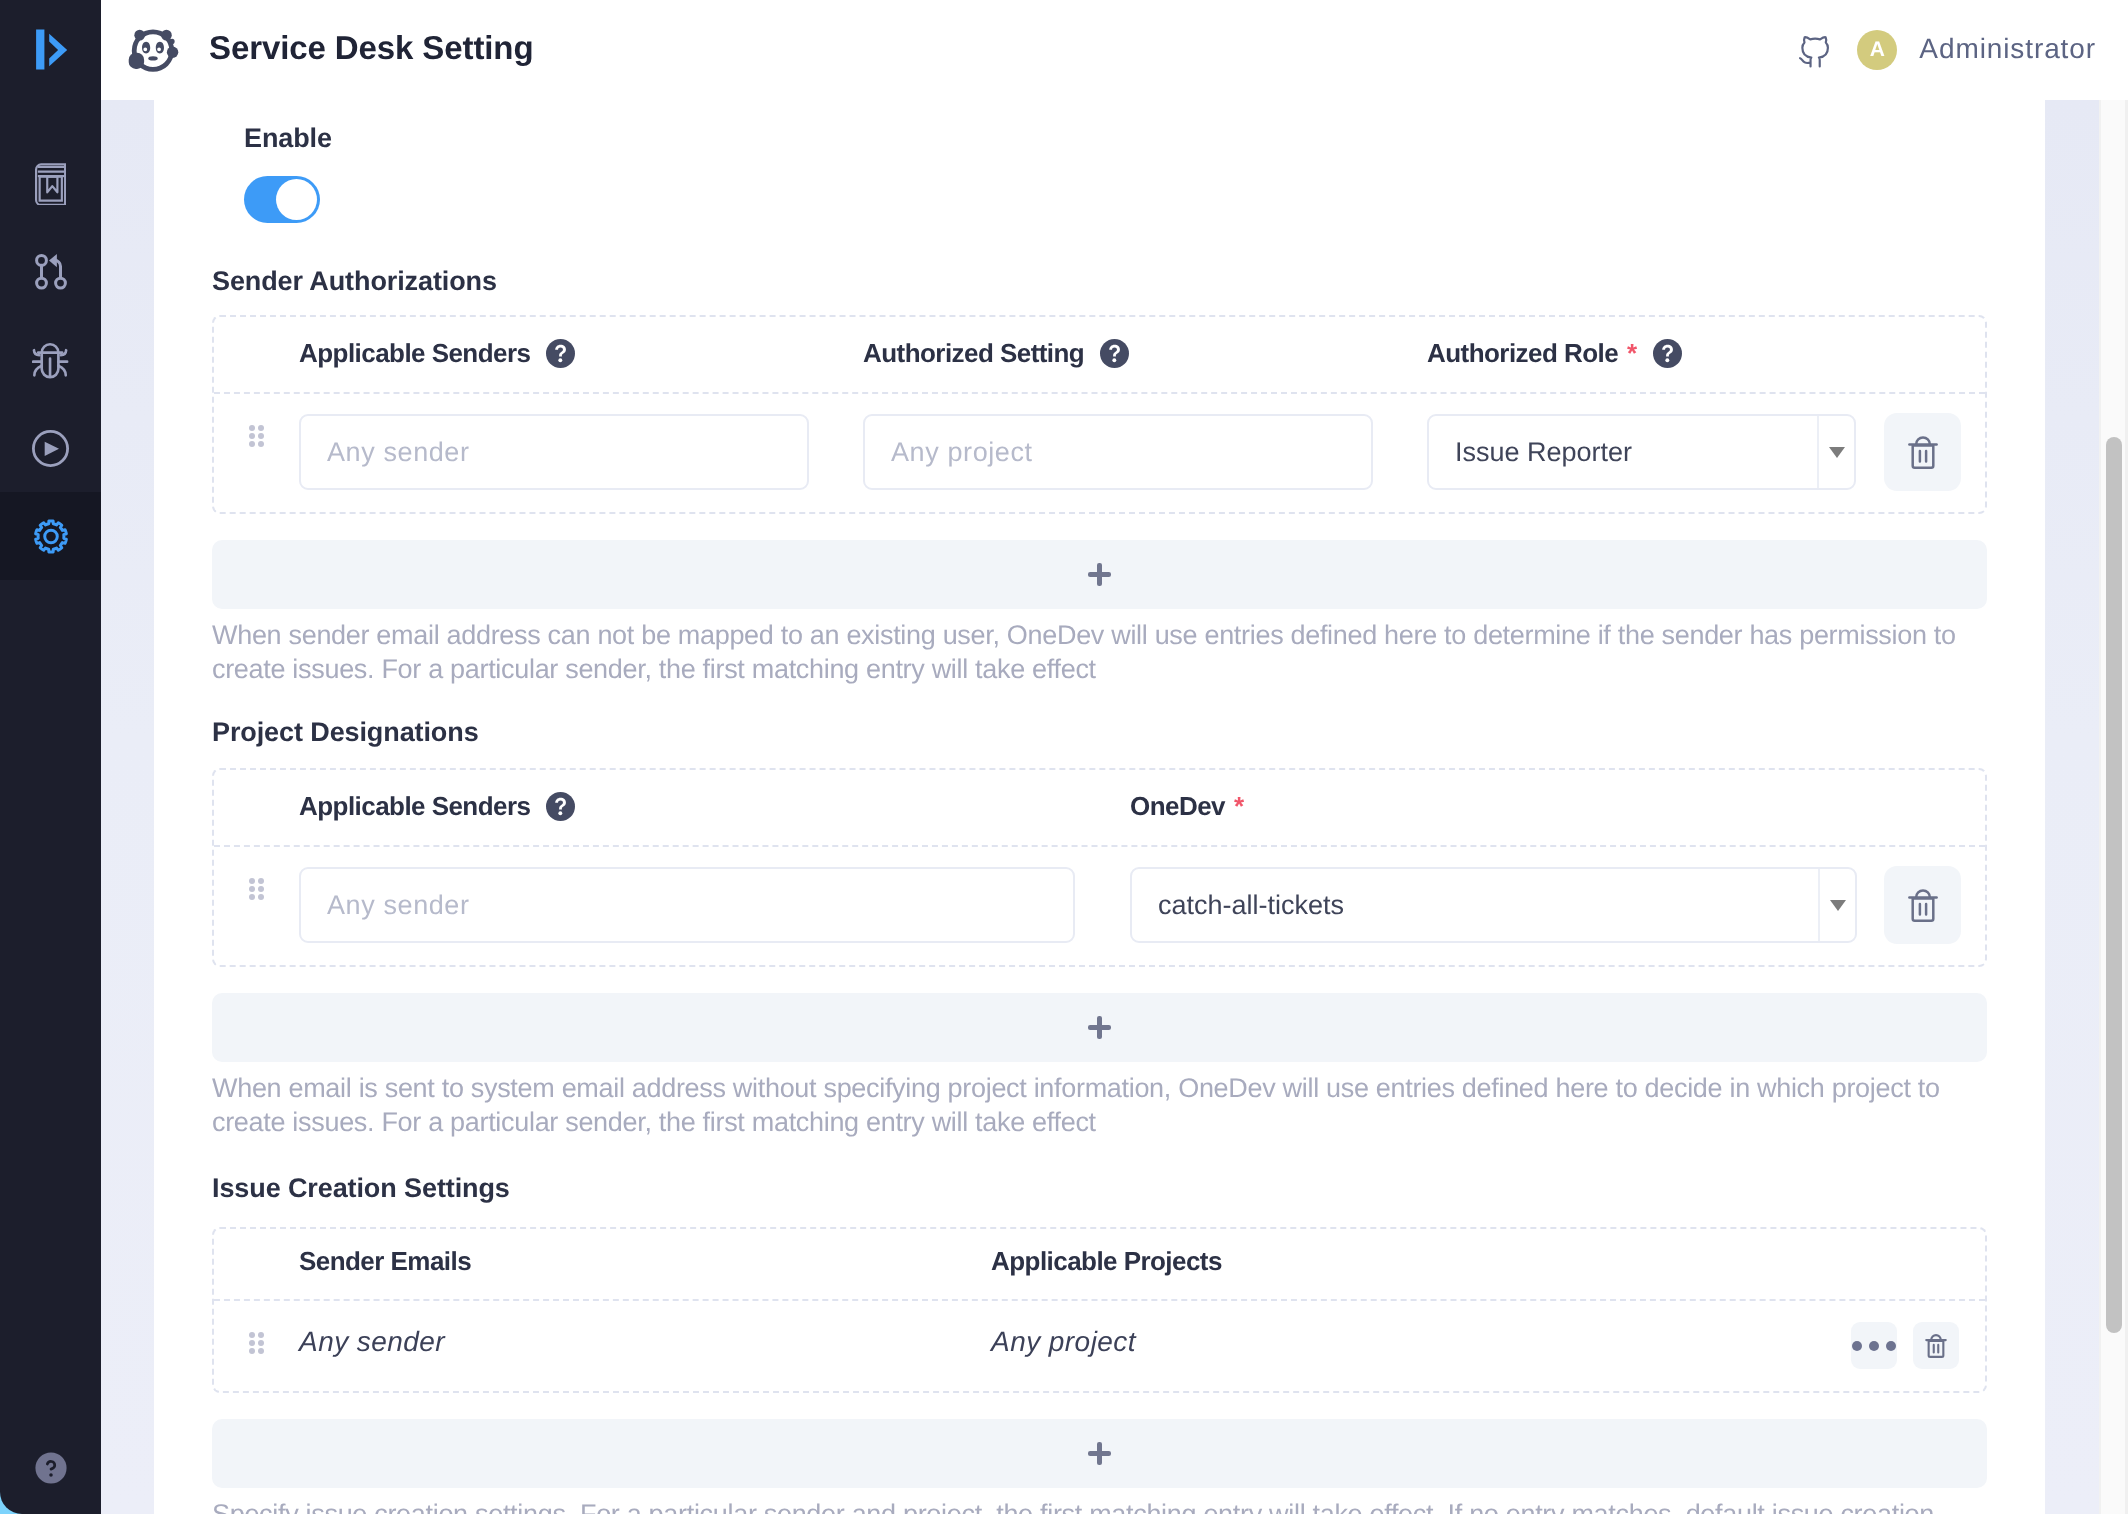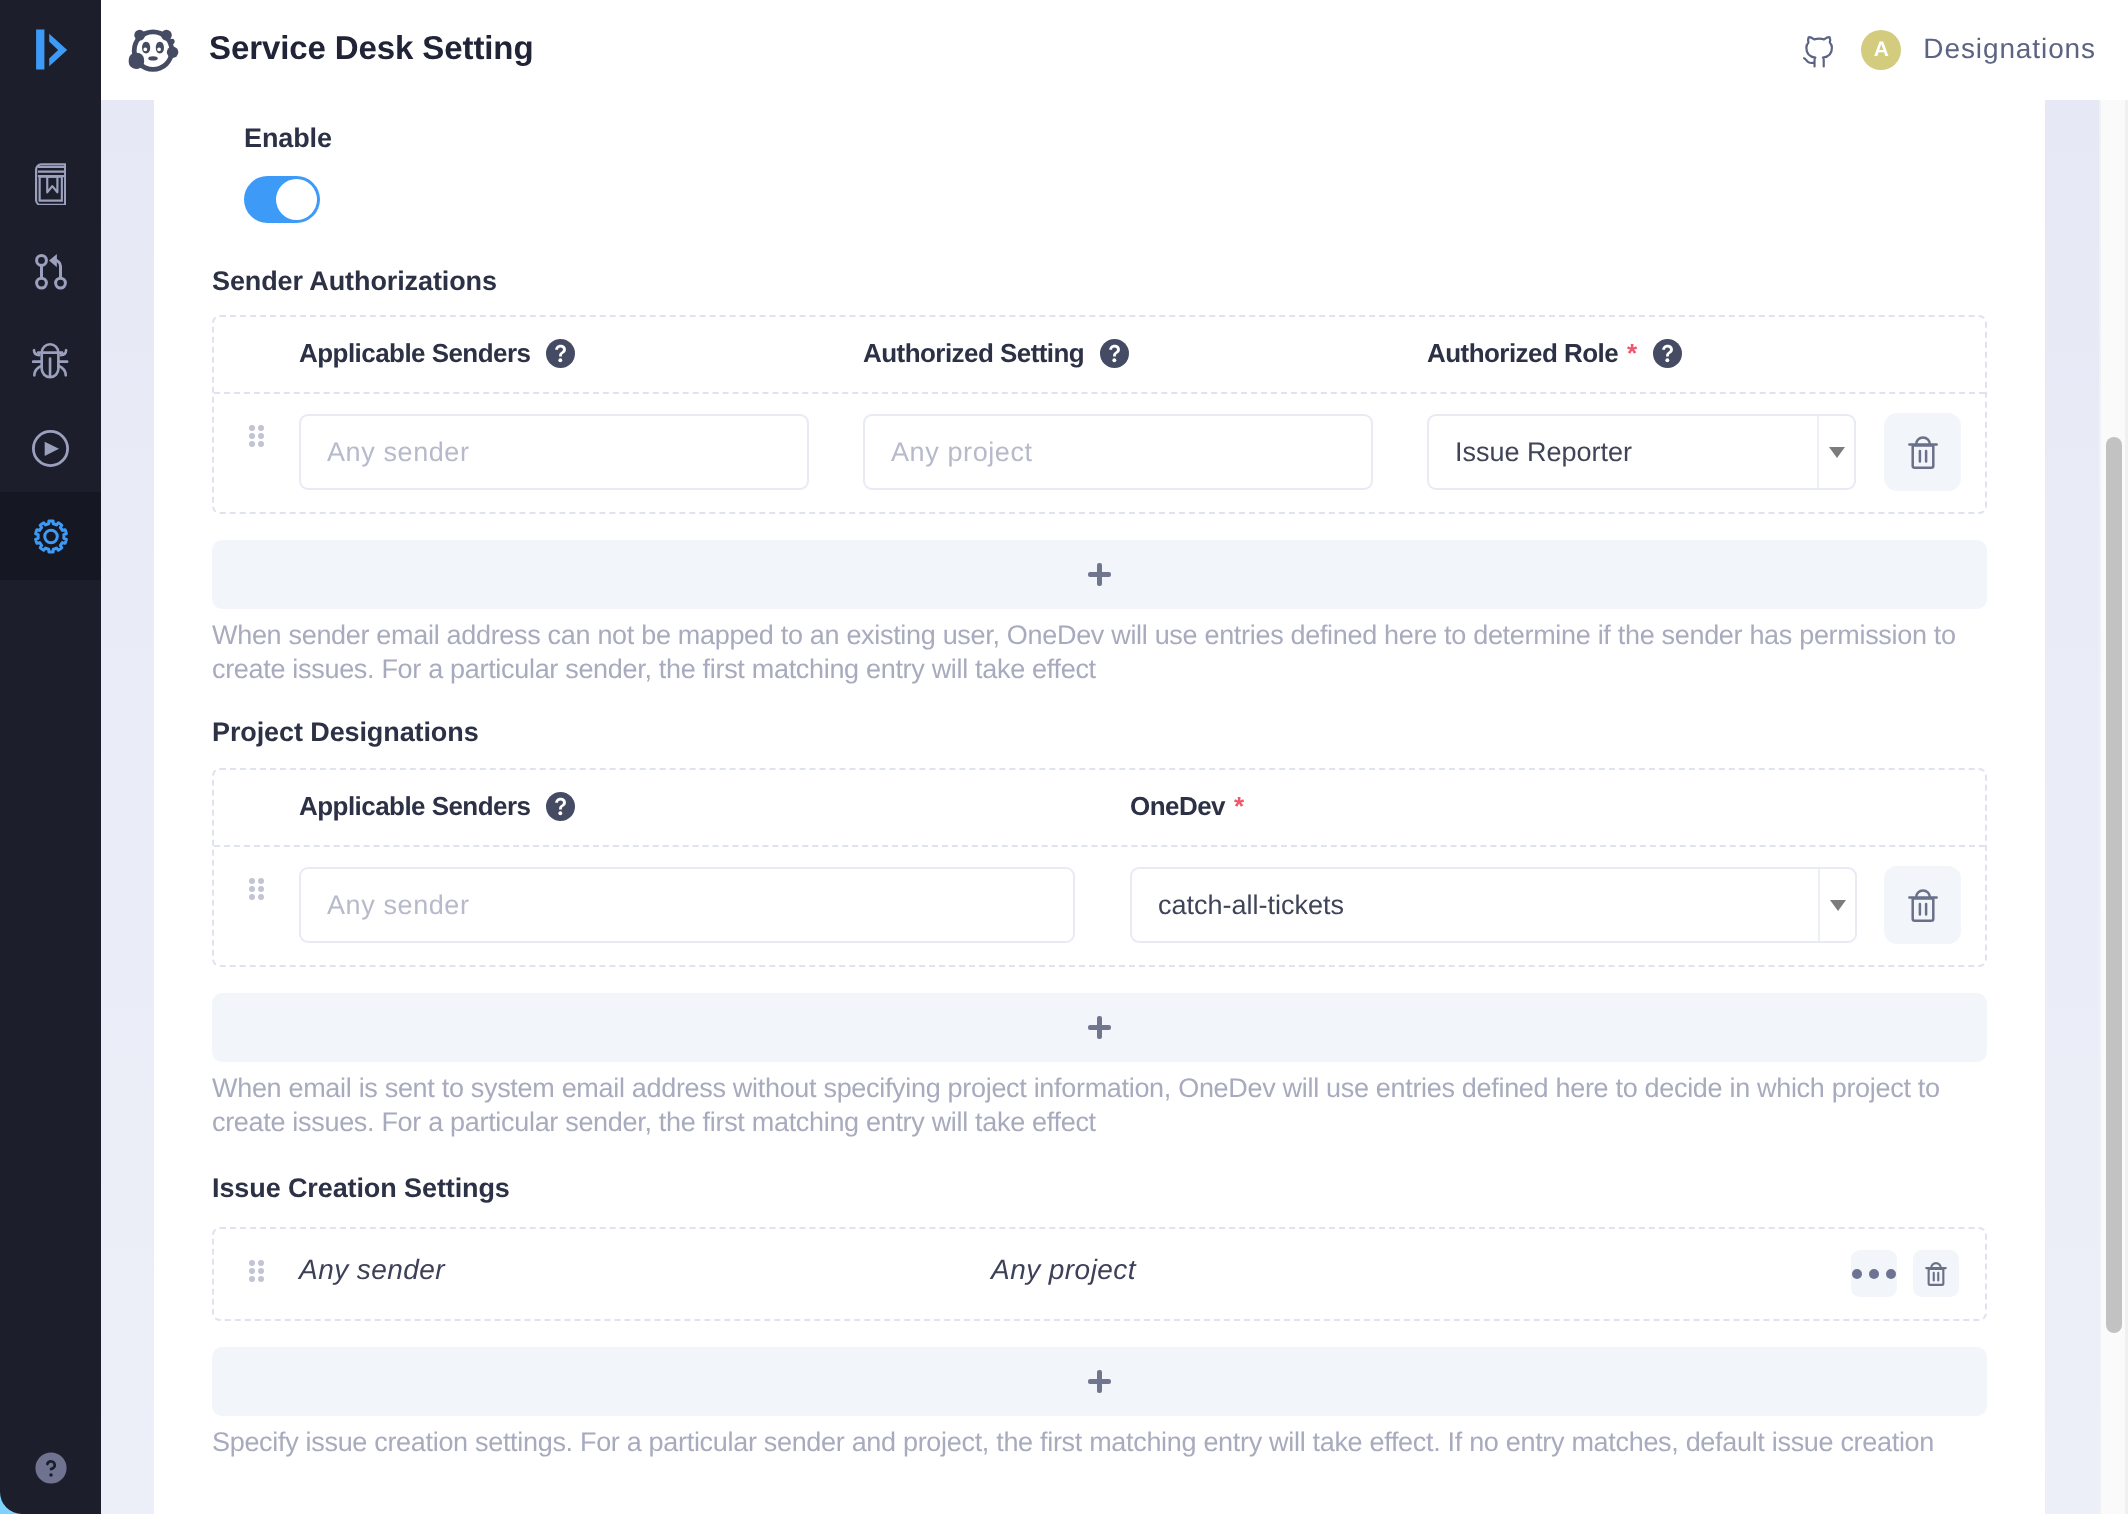--- a/index.html
+++ b/index.html
@@ -207,21 +207,21 @@
        </g>
      </svg>
      <div class="title">Service Desk Setting</div>
      <div class="rightgrp">
        <span class="gh-icon">
          <svg width="40" height="41" viewBox="0 0 22 22" fill="none" stroke="#5c6483" stroke-width="1.2">
            <path d="M8.2 18.2c-3.9 1.2-3.9-2-5.4-2.4m10.8 4.5v-3.1c0-.9.1-1.3-.45-1.8 2.5-.27 4.95-1.26 4.95-5.4a4.14 4.14 0 0 0-1.17-2.88 3.87 3.87 0 0 0-.09-2.88s-.9-.27-3.06 1.17a10.44 10.44 0 0 0-5.4 0C6.21 3.96 5.31 4.23 5.31 4.23a3.87 3.87 0 0 0-.09 2.88A4.14 4.14 0 0 0 4.05 10c0 4.14 2.43 5.13 4.95 5.4-.54.54-.54 1.08-.45 1.8v3.1" stroke-linecap="round" stroke-linejoin="round"></path>
          </svg>
        </span>
        <span class="avatar">A</span>
-       <span class="username">Designations</span>
+       <span class="username">Administrator</span>
      </div>
    </div>
 
    <div class="body-area">
      <div class="gutter"></div>
      <div class="content-card">
        <div class="content-inner">
 
          <div class="sec-enable">
            <div class="label-h">Enable</div>
@@ -363,20 +363,26 @@
              </div>
            </div>
          </div>
          <div class="plusbox plus-pd">
               <span class="plus"></span>
             </div>
          <div class="desc desc-pd">When email is sent to system email address without specifying project information, OneDev will use entries defined here to decide in which project to create issues. For a particular sender, the first matching entry will take effect</div>
 
          <div class="sec-title t-ic">Issue Creation Settings</div>
          <div class="dashed tbl tbl-ic">
+           <div class="thead">
+             <div class="th c-handle"></div>
+             <div class="th i1 col-head">Sender Emails</div>
+             <div class="th i2 col-head">Applicable Projects</div>
+             <div class="th c-act2"></div>
+           </div>
            <div class="trow">
              <div class="td c-handle">
                <span class="drag">
                     <i></i>
                     <i></i>
                     <i></i>
                     <i></i>
                     <i></i>
                     <i></i>
                   </span>

